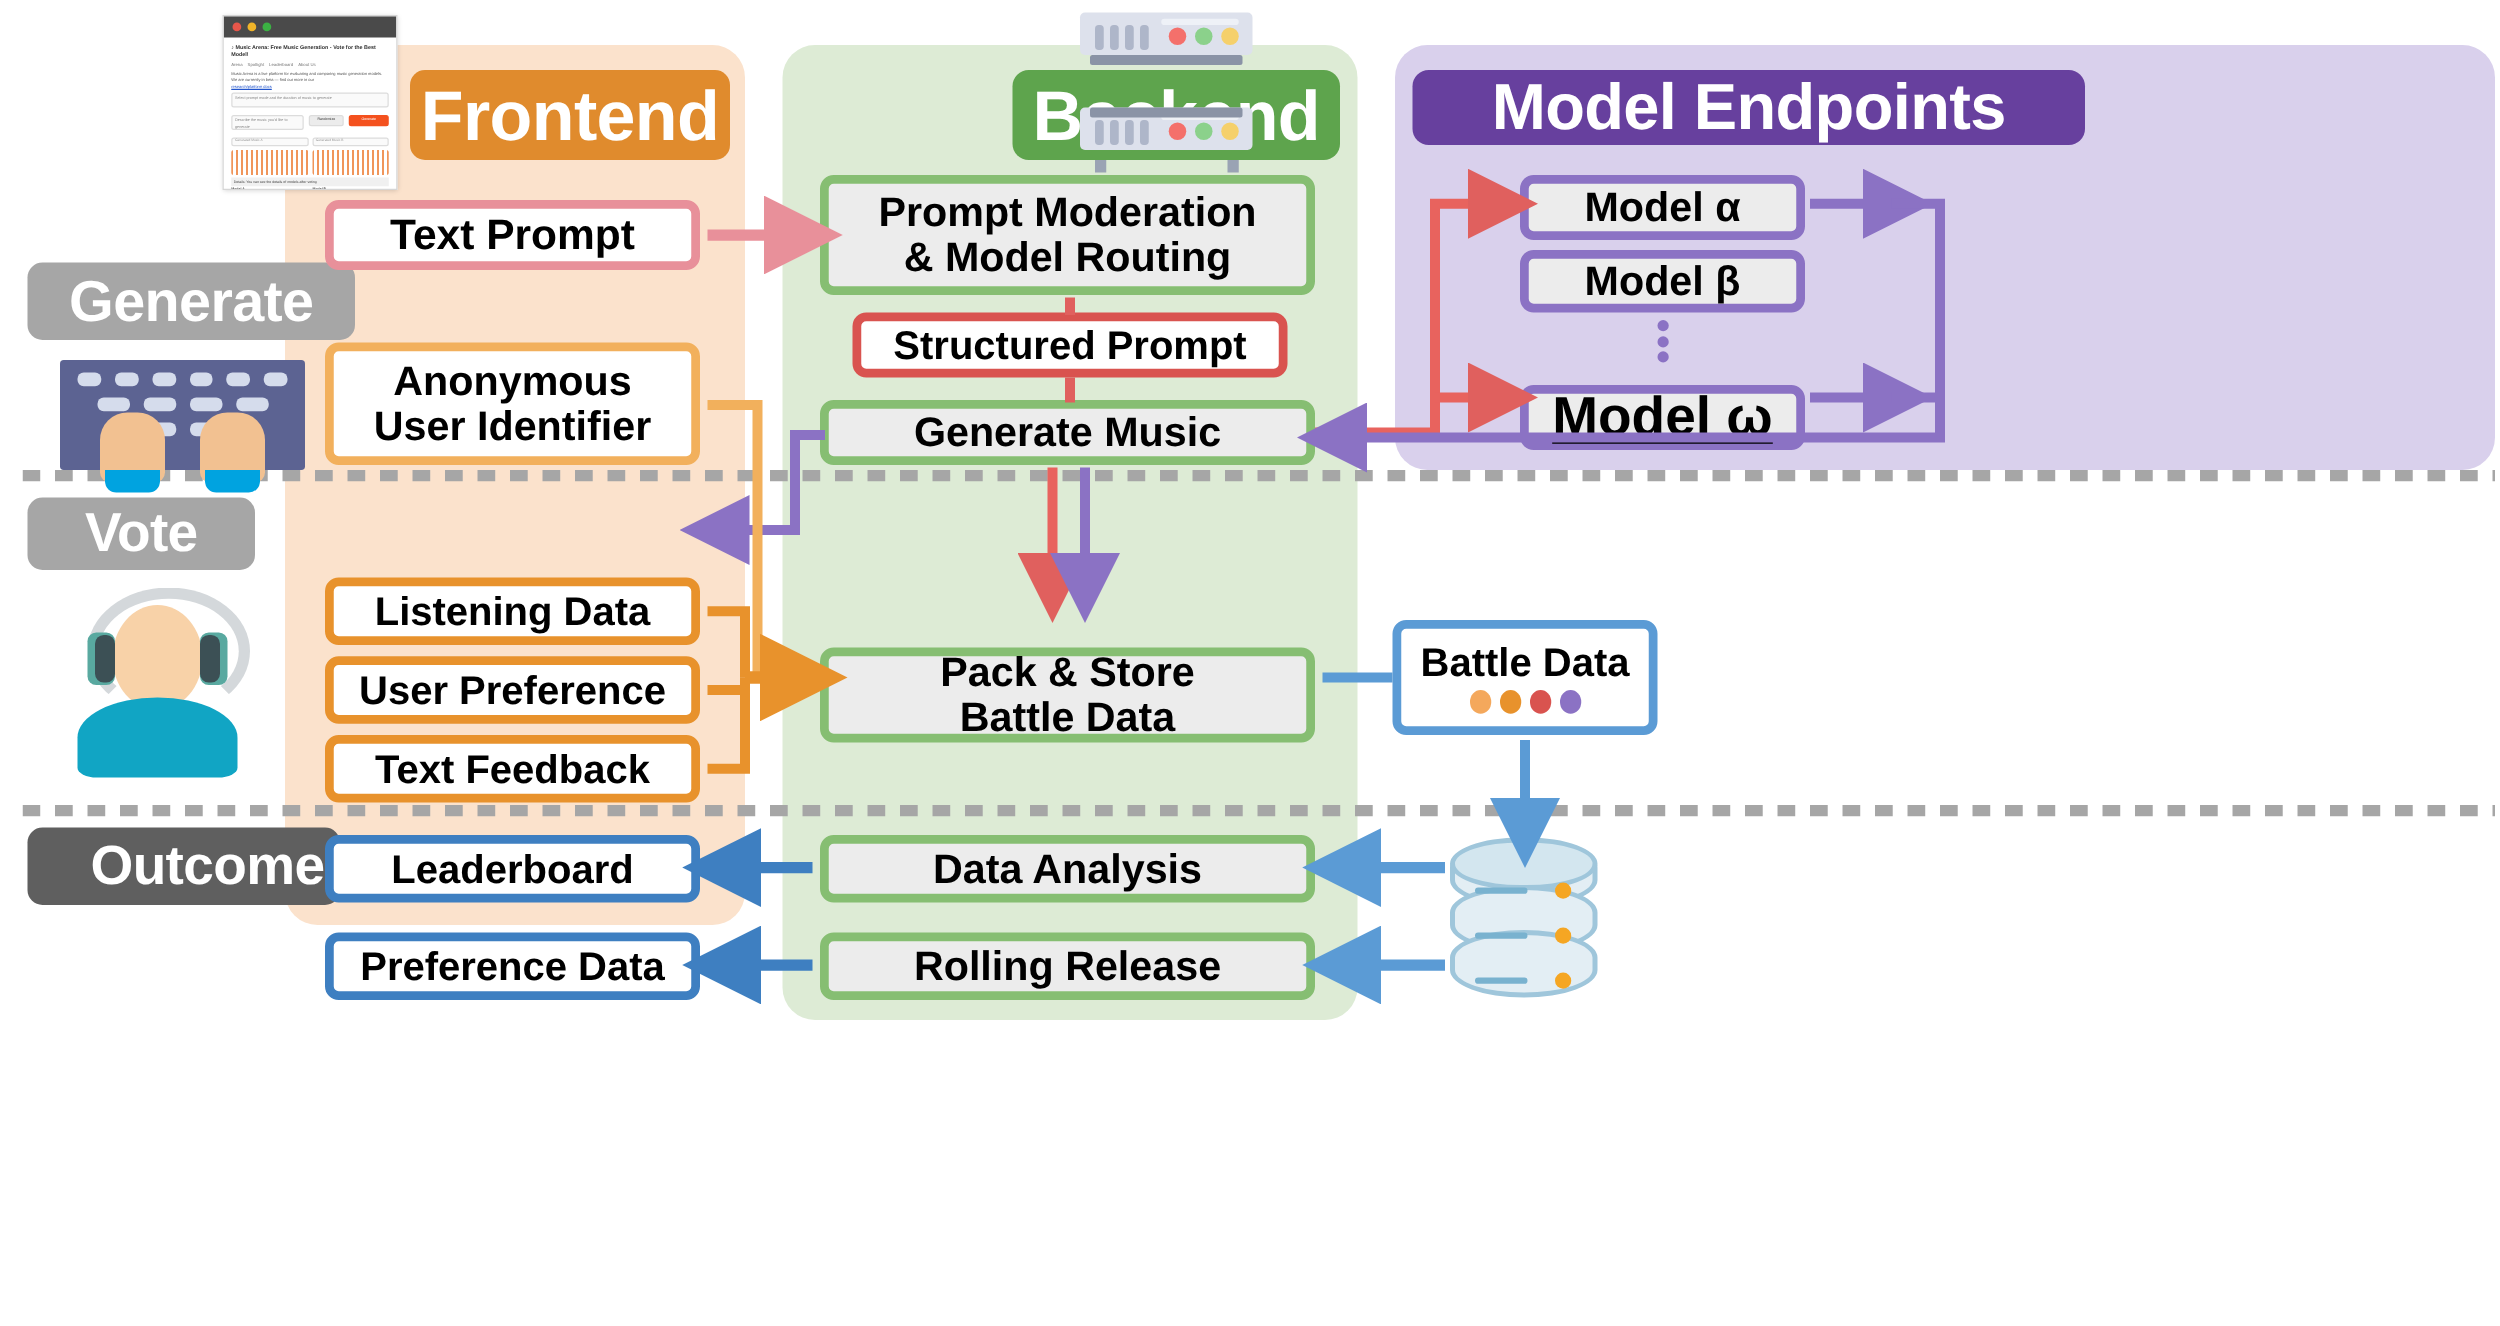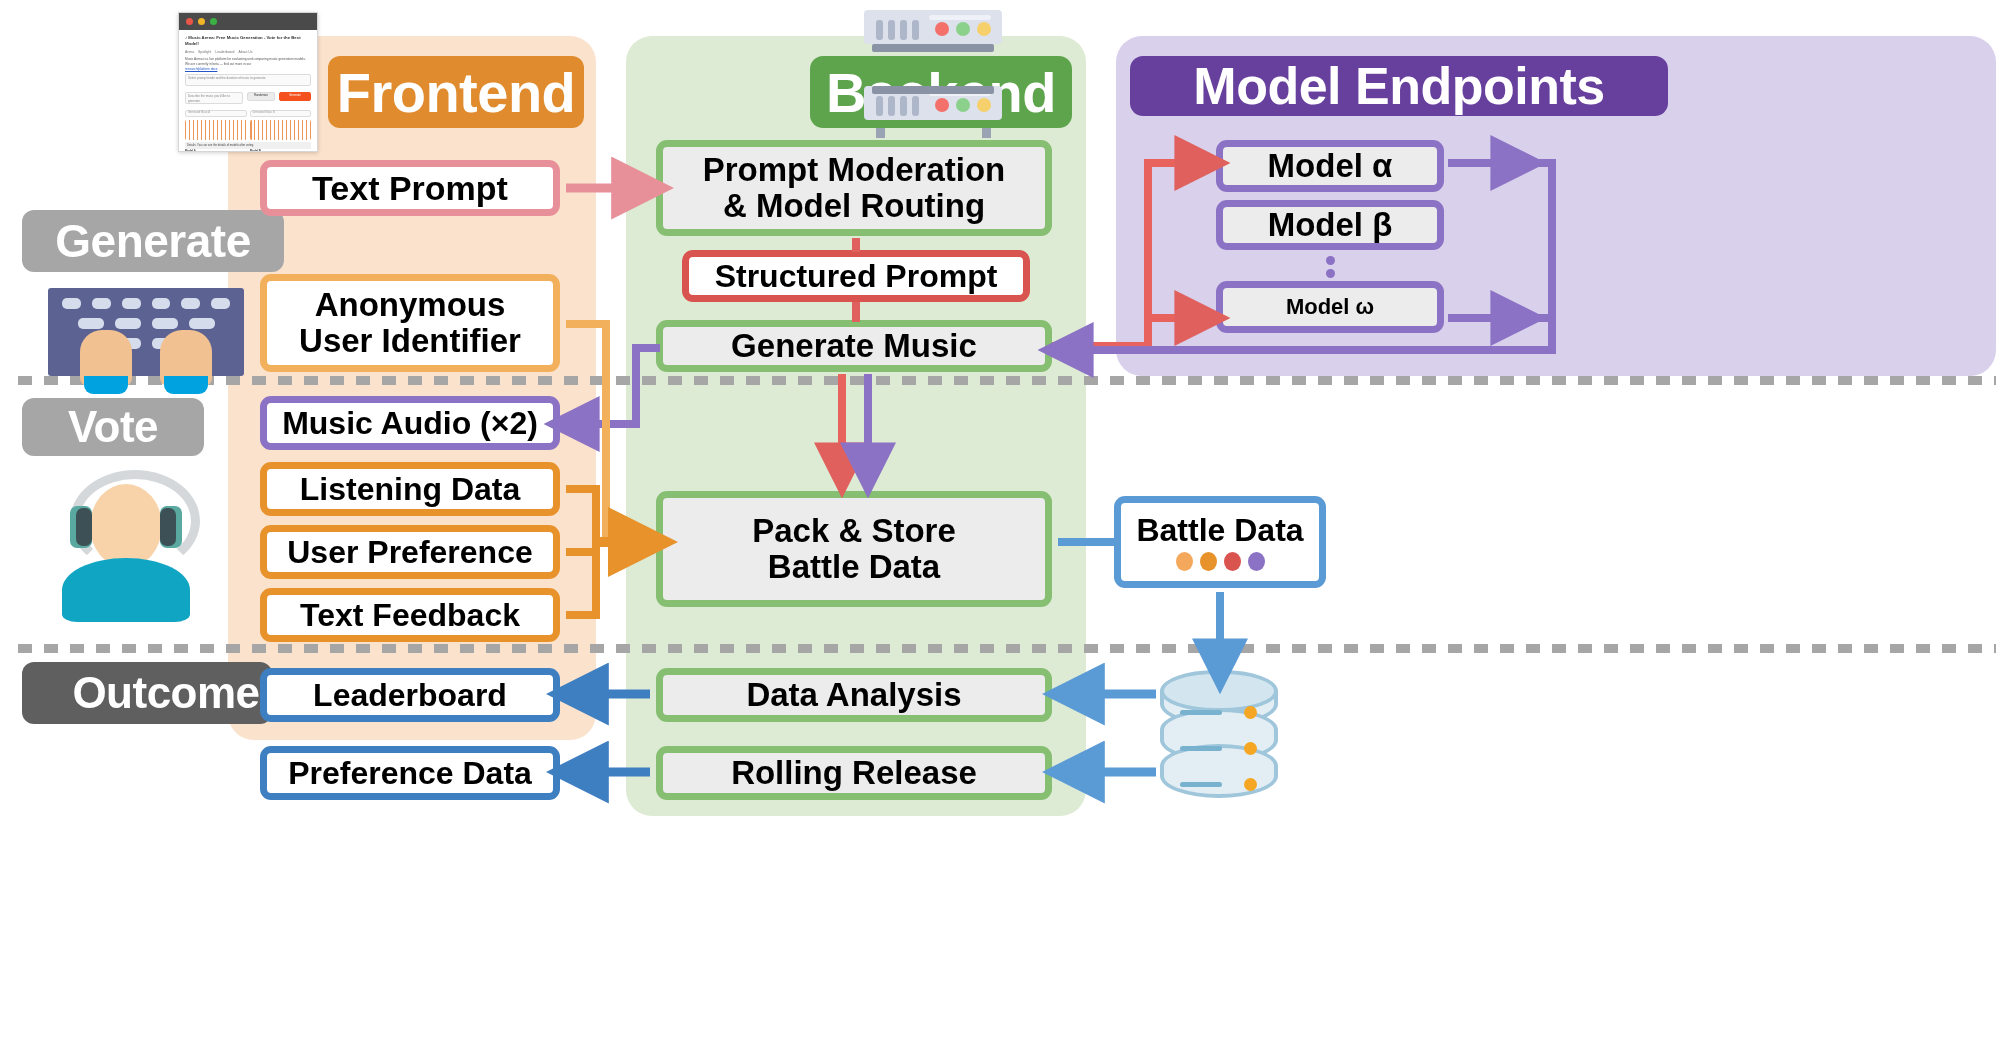--- a/index.html
+++ b/index.html
@@ -258,23 +258,20 @@
 
   <div class="abs node white bd-pink" style="left:260px;top:160px;width:300px;height:56px;font-size:34px;">
     <span>Text Prompt</span>
   </div>
 
   <div class="abs node white bd-lorange" style="left:260px;top:274px;width:300px;height:98px;font-size:33px;flex-direction:column;">
     <span>Anonymous</span>
     <span>User Identifier</span>
   </div>
 
-  <div class="abs node white bd-purple" style="left:260px;top:396px;width:300px;height:54px;font-size:32px;">
-    <span>Music Audio (×2)</span>
-  </div>
 
   <div class="abs node white bd-orange" style="left:260px;top:462px;width:300px;height:54px;font-size:32px;">
     <span>Listening Data</span>
   </div>
 
   <div class="abs node white bd-orange" style="left:260px;top:588px;width:300px;height:54px;font-size:32px;">
     <span>Text Feedback</span>
   </div>
 
   <div class="abs node white bd-orange" style="left:260px;top:525px;width:300px;height:54px;font-size:32px;">
@@ -295,21 +292,21 @@
   </div>
 
   <div class="abs node grey bd-green" style="left:656px;top:320px;width:396px;height:52px;font-size:33px;">
     <span>Generate Music</span>
   </div>
 
   <div class="abs node white bd-red" style="left:682px;top:250px;width:348px;height:52px;font-size:32px;">
     <span>Structured Prompt</span>
   </div>
 
-  <div class="abs node grey bd-green" style="left:656px;top:491px;width:396px;height:116px;font-size:33px;flex-direction:column;">
+  <div class="abs node grey bd-green" style="left:656px;top:518px;width:396px;height:76px;font-size:33px;flex-direction:column;">
     <span>Pack &amp; Store</span>
     <span>Battle Data</span>
   </div>
 
   <div class="abs node grey bd-green" style="left:656px;top:668px;width:396px;height:54px;font-size:33px;">
     <span>Data Analysis</span>
   </div>
 
   <div class="abs node grey bd-green" style="left:656px;top:746px;width:396px;height:54px;font-size:33px;">
     <span>Rolling Release</span>
@@ -319,21 +316,21 @@
     <span>Model α</span>
   </div>
   <div class="abs node grey bd-purple" style="left:1216px;top:200px;width:228px;height:50px;font-size:33px;">
     <span>Model β</span>
   </div>
   <div class="abs vdots" style="left:1325px;top:256px;width:10px;height:34px;">
     <i></i>
       <i></i>
       <i></i>
   </div>
-  <div class="abs node grey bd-purple" style="left:1216px;top:281px;width:228px;height:52px;font-size:22px;">
+  <div class="abs node grey bd-purple" style="left:1216px;top:308px;width:228px;height:52px;font-size:44px;text-decoration:underline;">
     <span>Model ω</span>
   </div>
 
   <div class="abs node white bd-lblue" style="left:1114px;top:496px;width:212px;height:92px;flex-direction:column;font-size:32px;">
     <span>Battle Data</span>
     <span class="dots-row">
       <i style="background:#F4A85C"></i>
         <i style="background:#E8922C"></i>
       <i style="background:#D9534F"></i>
         <i style="background:#8B72C4"></i>

